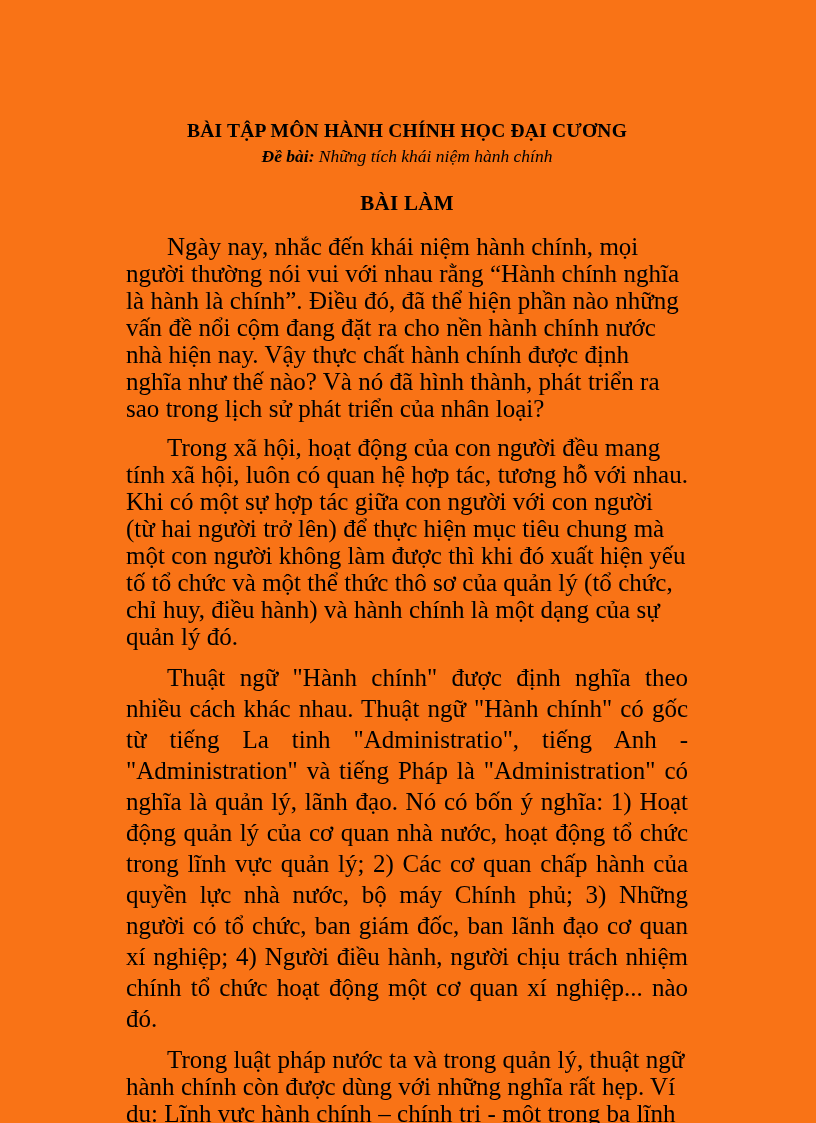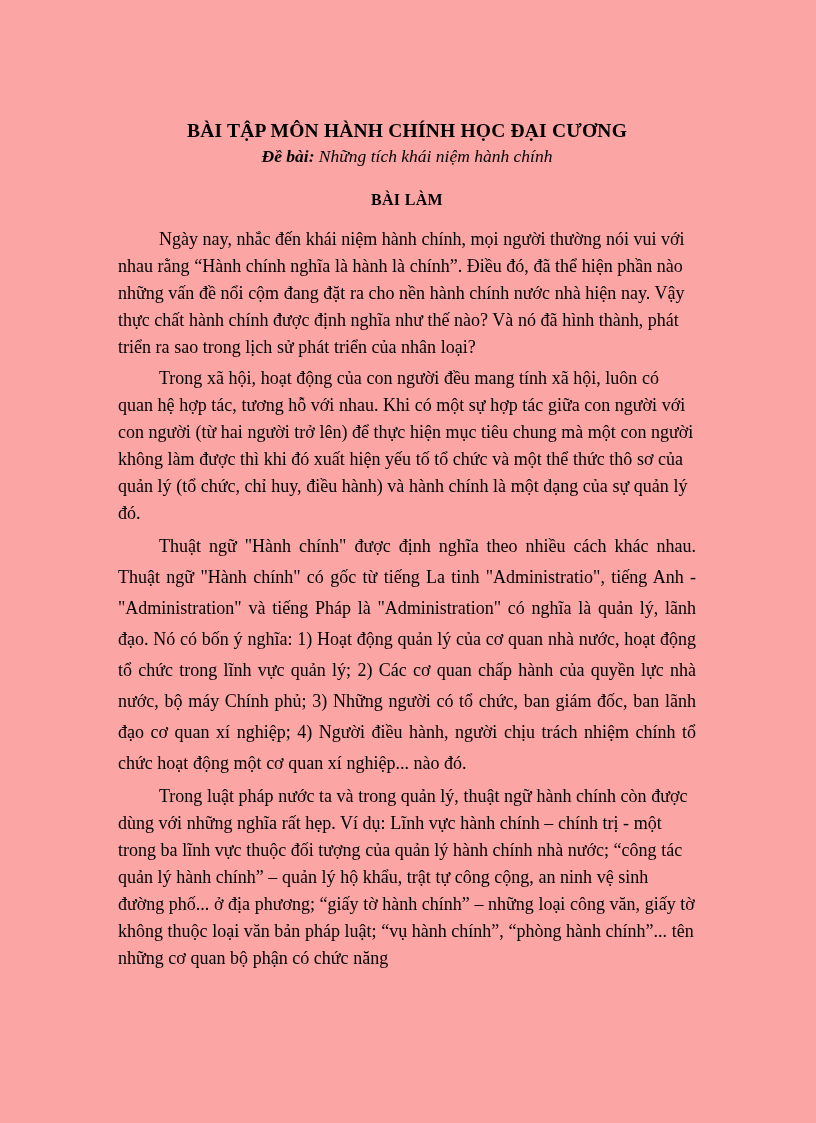--- a/index.html
+++ b/index.html
@@ -12,21 +12,21 @@
     height: 1123px;
     font-family: "Liberation Serif", "DejaVu Serif", serif;
     color: #000000;
     overflow: hidden;
   }
 
   #page {
     position: relative;
     width: 816px;
     height: 1123px;
-    background: #fca5a5;
+    background: #f97316;
     box-sizing: border-box;
   }
 
   .content {
     position: absolute;
     left: 114px;
     top: 118px;
     width: 586px;
   }
 
@@ -46,33 +46,33 @@
     line-height: 1.3;
     margin: 1px 0 0 0;
   }
   .doc-subtitle .lead {
     font-weight: bold;
     font-style: italic;
     text-align: right;
   }
 
   .section-heading {
-    font-size: 16px;
+    font-size: 21px;
     font-weight: bold;
     text-align: center;
     margin: 24px 0 0 0;
     letter-spacing: 0.3px;
   }
 
   .body-para {
-    font-size: 18px;
+    font-size: 25px;
     line-height: 27px;
     text-indent: 41px;
     text-align: left;
-    margin: 4px;
+    margin: 12px;
     hyphens: none;
     word-spacing: 0.1px;
   }
 
   .body-para.first {
     margin-top: 17px;
   }
 
   .body-para.justified {
     text-align: justify;

